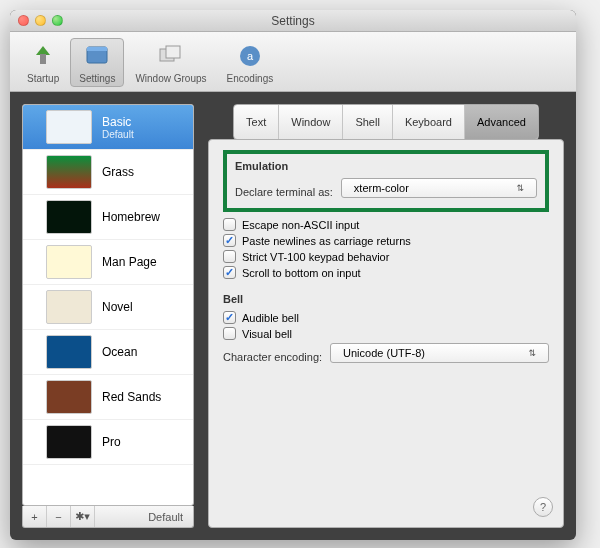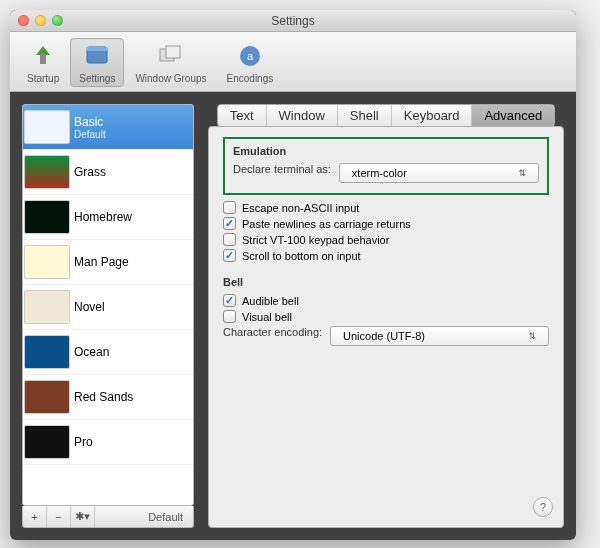--- a/index.html
+++ b/index.html
@@ -11,38 +11,38 @@
 .tl.r{background:radial-gradient(circle at 30% 30%,#ff8a80,#ff5f57);} .tl.y{background:radial-gradient(circle at 30% 30%,#ffe082,#ffbd2e);} .tl.g{background:radial-gradient(circle at 30% 30%,#a5e88f,#28c940);}
 .title { position:absolute; left:0; right:0; text-align:center; color:#444; font-size:12px; }
 .toolbar { height:60px; background:linear-gradient(#f7f7f7,#dedede); border-bottom:1px solid #b0b0b0; display:flex; align-items:flex-start; gap:2px; padding:6px 8px 0 8px; }
 .tbitem { display:flex; flex-direction:column; align-items:center; gap:2px; padding:2px 8px; border:1px solid transparent; border-radius:4px; }
 .tbitem.sel { background:linear-gradient(#e2e2e2,#c8c8c8); border-color:#aaa; }
 .tbicon { width:32px; height:30px; display:flex; align-items:center; justify-content:center; }
 .tblabel { color:#555; font-size:10px; }
 .content { flex:1; display:flex; padding:12px; gap:14px; }
 .sidebar { width:172px; display:flex; flex-direction:column; }
 .profilelist { flex:1; background:#fff; border:1px solid #b5b5b5; border-radius:3px; overflow-y:auto; }
-.profile { height:45px; display:flex; align-items:center; gap:4px; padding:4px 1px; border-bottom:1px solid #eee; }
+.profile { height:45px; display:flex; align-items:center; gap:10px; padding:4px 23px; border-bottom:1px solid #eee; }
 .profile.sel { background:linear-gradient(#5ea7e8,#3d86d6); color:#fff; }
 .thumb { width:46px; height:34px; border:1px solid #ccc; border-radius:2px; }
 .plabel { font-size:12px; }
 .plabel .sub { font-size:10px; opacity:0.85; display:block; }
 .sidebarbtns { height:22px; border:1px solid #b5b5b5; border-top:none; border-radius:0 0 3px 3px; display:flex; background:linear-gradient(#f7f7f7,#e3e3e3); }
 .sbtn { width:24px; border-right:1px solid #ccc; display:flex; align-items:center; justify-content:center; color:#555; cursor:pointer; }
 .sbtn.flex { flex:1; border-right:none; justify-content:flex-end; padding-right:10px; }
 .main { flex:1; display:flex; flex-direction:column; }
 .tabs { display:flex; justify-content:center; margin-bottom:0; }
 .tabbar { display:flex; border:1px solid #a9a9a9; border-radius:4px; overflow:hidden; background:linear-gradient(#fcfcfc,#e7e7e7); }
-.tab { padding:3px 12px; border-right:1px solid #c5c5c5; font-size:13px; color:#333; cursor:pointer; }
+.tab { padding:11px 12px; border-right:1px solid #c5c5c5; font-size:11px; color:#333; cursor:pointer; }
 .tab:last-child{border-right:none;}
 .tab.sel { background:linear-gradient(#bfbfbf,#a5a5a5); color:#000; }
 .panel { flex:1; border:1px solid #b0b0b0; border-radius:4px; margin-top:-1px; padding:10px 14px; background:#ededed; position:relative; }
-.highlight { border:2px solid #15803d; padding:6px 8px; margin-bottom:6px; }
+.highlight { border:4px solid #15803d; padding:6px 8px; margin-bottom:6px; }
 .section-title { font-weight:bold; font-size:11px; color:#333; margin-bottom:6px; }
-.row { display:flex; align-items:flex-start; gap:8px; margin-bottom:4px; }
+.row { display:flex; align-items:flex-end; gap:8px; margin-bottom:4px; }
 .lbl { color:#333; }
 .select { flex:1; height:20px; border:1px solid #a9a9a9; border-radius:3px; background:linear-gradient(#fff,#efefef); display:flex; align-items:center; padding:0 12px; justify-content:space-between; font-size:11px; }
 .select .arr { font-size:9px; color:#555; }
 .chkrow { display:flex; align-items:center; gap:6px; margin:3px 0; }
 .chk { width:13px; height:13px; border:1px solid #888; border-radius:3px; background:linear-gradient(#fff,#e8e8e8); display:flex; align-items:center; justify-content:center; }
 .chk.on::after { content:"✓"; color:#2a6fd6; font-size:11px; font-weight:bold; line-height:1; }
 .sectgap { margin-top:14px; }
 .helpbtn { position:absolute; right:10px; bottom:10px; width:20px; height:20px; border:1px solid #aaa; border-radius:50%; background:linear-gradient(#fff,#e6e6e6); display:flex; align-items:center; justify-content:center; color:#666; }
 </style>
 </head>

